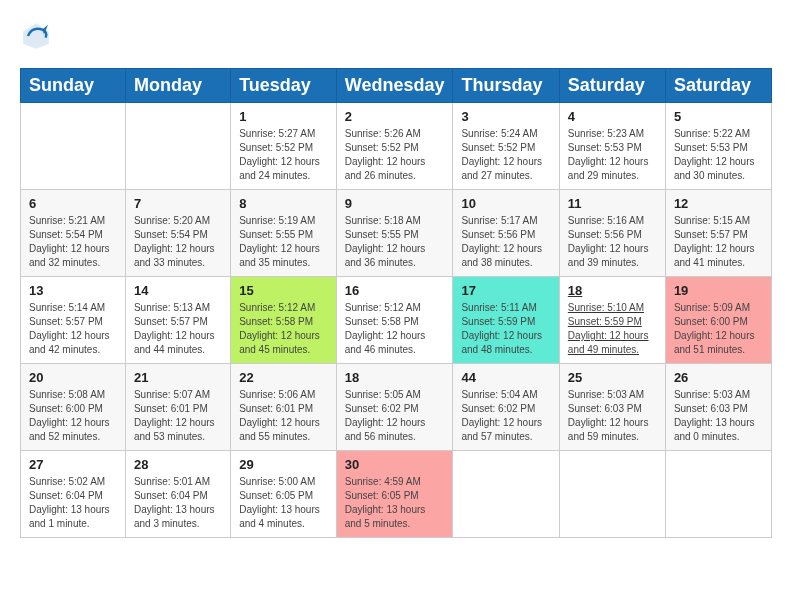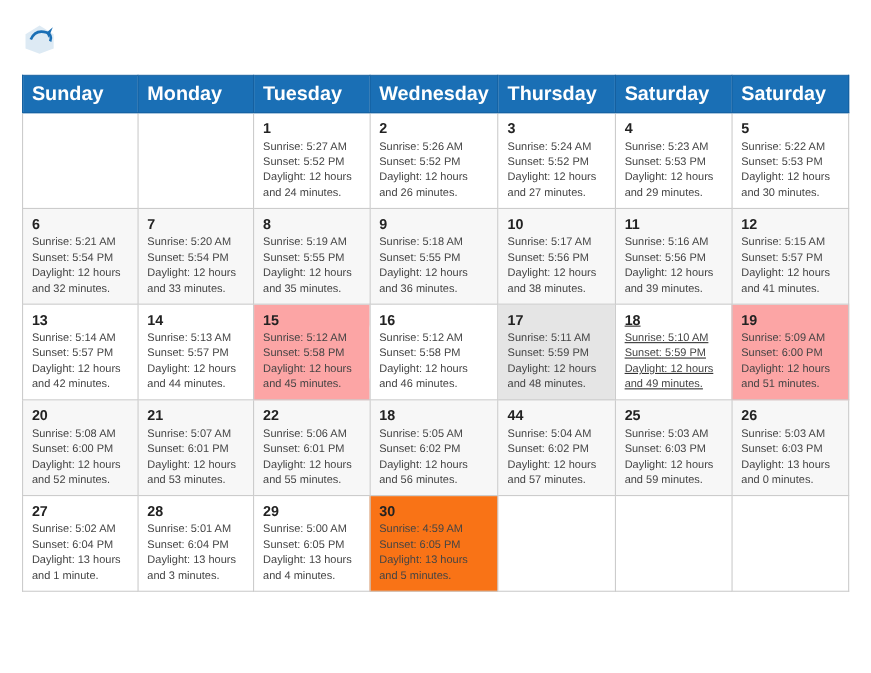--- a/index.html
+++ b/index.html
@@ -187,29 +187,29 @@
       </tr>
       <tr>
         <td style="background: rgb(255, 255, 255);">
           <div class="day-number">13</div>
           <div class="day-info">Sunrise: 5:14 AM<br>Sunset: 5:57 PM<br>Daylight: 12 hours and 42 minutes.</div>
         </td>
         <td style="background: rgb(255, 255, 255);">
           <div class="day-number">14</div>
           <div class="day-info">Sunrise: 5:13 AM<br>Sunset: 5:57 PM<br>Daylight: 12 hours and 44 minutes.</div>
         </td>
-        <td style="background: #fca5a5; margin-top: 10px;">
+        <td style="background: #bef264; margin-top: 10px;">
           <div class="day-number">15</div>
           <div class="day-info">Sunrise: 5:12 AM<br>Sunset: 5:58 PM<br>Daylight: 12 hours and 45 minutes.</div>
         </td>
         <td style="background: rgb(255, 255, 255); border-radius: 21px;">
           <div class="day-number">16</div>
           <div class="day-info">Sunrise: 5:12 AM<br>Sunset: 5:58 PM<br>Daylight: 12 hours and 46 minutes.</div>
         </td>
-        <td style="background: #e5e5e5;">
+        <td style="background: #5eead4;">
           <div class="day-number">17</div>
           <div class="day-info">Sunrise: 5:11 AM<br>Sunset: 5:59 PM<br>Daylight: 12 hours and 48 minutes.</div>
         </td>
         <td style="background: rgb(255, 255, 255); text-decoration: underline;">
           <div class="day-number">18</div>
           <div class="day-info">Sunrise: 5:10 AM<br>Sunset: 5:59 PM<br>Daylight: 12 hours and 49 minutes.</div>
         </td>
         <td style="background: #fca5a5;">
           <div class="day-number">19</div>
           <div class="day-info">Sunrise: 5:09 AM<br>Sunset: 6:00 PM<br>Daylight: 12 hours and 51 minutes.</div>
@@ -251,21 +251,21 @@
           <div class="day-info">Sunrise: 5:02 AM<br>Sunset: 6:04 PM<br>Daylight: 13 hours and 1 minute.</div>
         </td>
         <td style="background: rgb(255, 255, 255);">
           <div class="day-number">28</div>
           <div class="day-info">Sunrise: 5:01 AM<br>Sunset: 6:04 PM<br>Daylight: 13 hours and 3 minutes.</div>
         </td>
         <td style="background: rgb(255, 255, 255);">
           <div class="day-number">29</div>
           <div class="day-info">Sunrise: 5:00 AM<br>Sunset: 6:05 PM<br>Daylight: 13 hours and 4 minutes.</div>
         </td>
-        <td style="background: #f97316;">
+        <td style="background: #fca5a5;">
           <div class="day-number">30</div>
           <div class="day-info">Sunrise: 4:59 AM<br>Sunset: 6:05 PM<br>Daylight: 13 hours and 5 minutes.</div>
         </td>
         <td class="empty-cell"></td>
         <td class="empty-cell"></td>
         <td class="empty-cell"></td>
       </tr>
     </tbody>
 </table>
 

